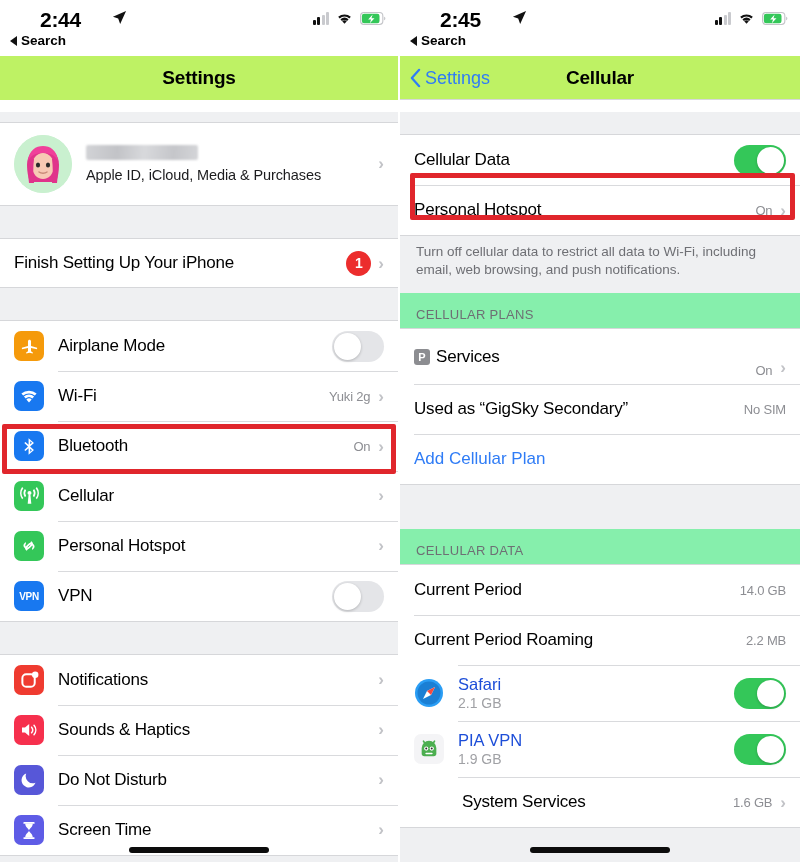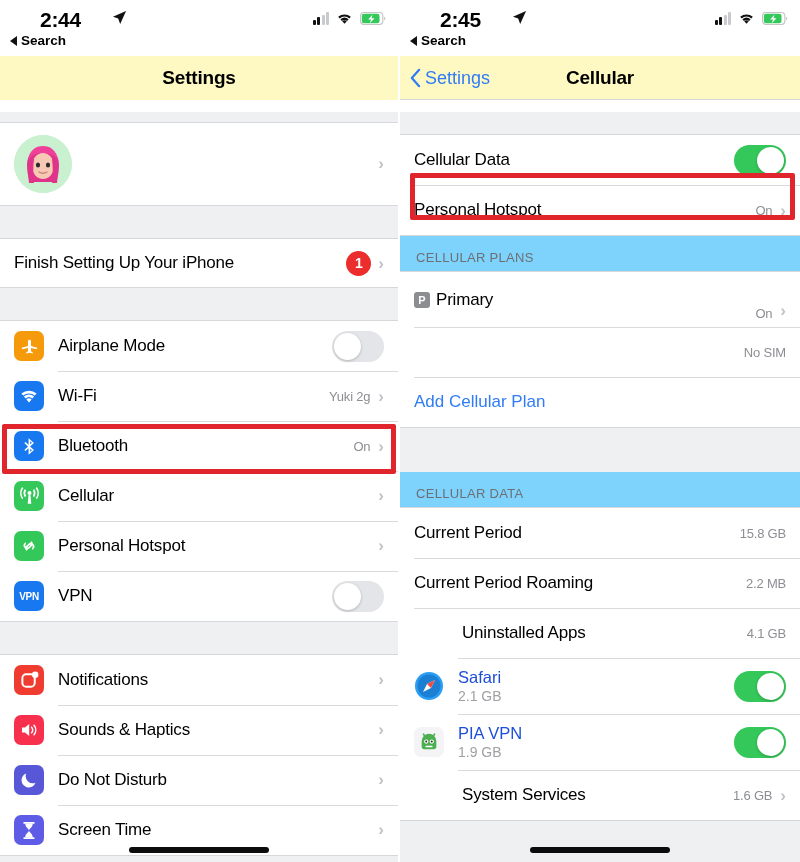--- a/index.html
+++ b/index.html
@@ -29,21 +29,21 @@
     font-size: 13.5px; font-weight: 700; color:#000;
     display:flex; align-items:center; gap:3px;
   }
   .sb-right { position:absolute; right: 12px; top: 12px; display:flex; align-items:center; gap:7px; }
   .bars { display:flex; align-items:flex-end; gap:1.5px; height:12px; }
   .bars i { width:3px; border-radius:1px; background:#c9cace; display:block; }
   .bars i.on { background:#111; }
 
   
   .navbar {
-    position:relative; height:44px; background:#fef9c3;
+    position:relative; height:44px; background:#bef264;
     display:flex; align-items:center; justify-content:center;
   }
   .nav-title { font-size: 19px; font-weight: 700; color:#000; letter-spacing:-0.2px; }
   .nav-back {
     position:absolute; left: 10px; top: 50%; transform:translateY(-50%);
     display:flex; align-items:center; gap:4px;
     color:#2f7cf6; font-size: 18px; font-weight:400;
   }
   .navbar.sep { border-bottom: 1px solid #d6d7da; }
 
@@ -84,21 +84,21 @@
   .toggle.on  .knob { right:2px; }
 
   
   .badge {
     margin-left:auto; width:25px; height:25px; border-radius:50%; background:#ec2d2d;
     color:#fff; font-size:14px; font-weight:600; display:flex; align-items:center; justify-content:center;
   }
 
   
   .sec-head {
-    background:#7dd3fc; padding: 14px 12px 6px 16px;
+    background:#86efac; padding: 14px 12px 6px 16px;
     font-size:13px; color:#6e6f74; letter-spacing:0.3px;
   }
   .sec-foot {
     background:#eff0f2; padding: 7px 18px 14px 16px;
     font-size:13.5px; color:#6e6f74; line-height:1.35;
   }
 
   
   .profile { display:flex; align-items:center; padding:12px 14px; background:#fff; min-height:72px; }
   .avatar {
@@ -196,20 +196,24 @@
               <path d="M13 30c0-11 7-17 16-17s16 6 16 17c0 6-1 12-3 17H16c-2-5-3-11-3-17z" fill="#e0348b"></path>
               <ellipse cx="29" cy="31" rx="11" ry="13" fill="#f7c9b4"></ellipse>
               <path d="M14 26c1-11 8-15 15-15s14 4 15 15c-3-6-8-8-15-8s-12 2-15 8z" fill="#f0409a"></path>
               <path d="M15 24c-1 9-1 17 0 24h5c-1-8-1-16 0-24z" fill="#e0348b"></path>
               <path d="M43 24c1 9 1 17 0 24h-5c1-8 1-16 0-24z" fill="#e0348b"></path>
               <ellipse cx="24" cy="30" rx="2.1" ry="2.6" fill="#2a2a2a"></ellipse>
               <ellipse cx="34" cy="30" rx="2.1" ry="2.6" fill="#2a2a2a"></ellipse>
               <path d="M25 37c2 1.6 6 1.6 8 0" stroke="#c98a78" stroke-width="1.4" fill="none" stroke-linecap="round"></path>
             </svg>
           </div>
+          <div class="profile-text">
+            <div class="redact"></div>
+            <div class="profile-sub">Apple ID, iCloud, Media &amp; Purchases</div>
+          </div>
           <span class="chev-only">›</span>
         </div>
       </div>
 
       <div class="gap" style="height:32px"></div>
 
       <div class="group">
         <div class="row noicon" style="min-height:48px">
           <span class="label">Finish Setting Up Your iPhone</span>
           <span class="badge">1</span>
@@ -404,54 +408,52 @@
               <span class="knob"></span>
             </span>
         </div>
         <div class="row noicon">
           <span class="label">Personal Hotspot</span>
           <span class="value">On</span>
           <span class="chev">›</span>
         </div>
       </div>
 
+      <div class="sec-foot">Turn off cellular data to restrict all data to Wi-Fi, including email, web browsing, and push notifications.</div>
 
       <div class="sec-head">CELLULAR PLANS</div>
 
       <div class="group">
         <div class="row noicon" style="min-height:55px">
           <span class="pbadge">P</span>
-          <span class="label">Primary</span>
+          <span class="label">Services</span>
           <span class="value" style="align-self:flex-end;margin-bottom:6px">On</span>
           <span class="chev" style="align-self:flex-end;margin-bottom:8px">›</span>
         </div>
         <div class="row noicon">
+          <span class="label">Used as “GigSky Secondary”</span>
           <span class="value">No SIM</span>
         </div>
         <div class="row noicon">
           <span class="link">Add Cellular Plan</span>
         </div>
       </div>
 
       <div class="gap" style="height:44px"></div>
 
       <div class="sec-head">CELLULAR DATA</div>
 
       <div class="group">
         <div class="row noicon">
           <span class="label">Current Period</span>
-          <span class="value">15.8 GB</span>
+          <span class="value">14.0 GB</span>
         </div>
         <div class="row noicon">
           <span class="label">Current Period Roaming</span>
           <span class="value">2.2 MB</span>
-        </div>
-        <div class="row noicon indent">
-          <span class="label">Uninstalled Apps</span>
-          <span class="value">4.1 GB</span>
         </div>
 
         <div class="row approw">
           <span class="icon" style="background:transparent">
             <svg width="30" height="30" viewBox="0 0 30 30">
               <circle cx="15" cy="15" r="14" fill="#2a9df4"></circle>
               <circle cx="15" cy="15" r="11.5" fill="#1b7fd4"></circle>
               <path d="M21 9 13 13l-4 8 8-4z" fill="#fff"></path>
               <path d="M21 9 17 17l-4-4z" fill="#f54b3f"></path>
             </svg>

